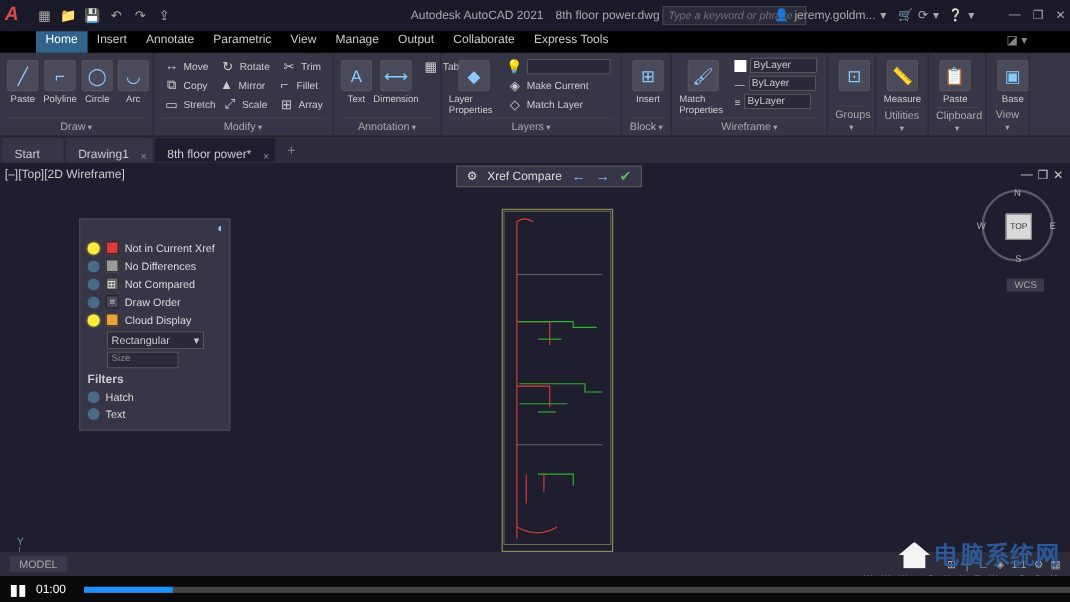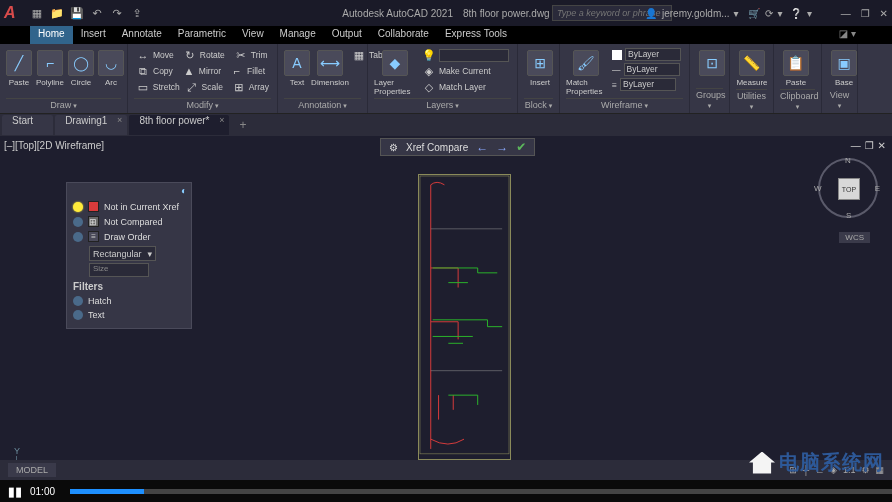--- a/index.html
+++ b/index.html
@@ -20,21 +20,21 @@
 .ribbon-panel{border-right:1px solid #2a2a38;padding:2px 6px;display:flex;flex-direction:column;justify-content:space-between}
 .ribbon-panel-title{font-size:9px;color:#aaa;text-align:center;padding:1px 0;border-top:1px solid #444;margin-top:2px}
 .ribbon-panel-title::after{content:" ▾";font-size:7px}
 .ribbon-tools{display:flex;gap:4px;align-items:flex-start;flex:1}
 .rtool-lg{width:32px;display:flex;flex-direction:column;align-items:center;gap:2px;font-size:8px;color:#ccc;padding-top:4px}
 .rtool-lg .ico{width:26px;height:26px;background:#4a4a5a;border:1px solid #555;border-radius:2px;display:flex;align-items:center;justify-content:center;font-size:14px;color:#8cf}
 .rtool-sm-col{display:flex;flex-direction:column;gap:2px;padding-top:2px}
 .rtool-sm{display:flex;align-items:center;gap:3px;font-size:8.5px;color:#ccc;padding:0 2px}
 .rtool-sm .ico{width:14px;height:14px;display:inline-flex;align-items:center;justify-content:center;font-size:11px}
 .doctabs{height:22px;background:#2c2c3a;display:flex;align-items:center;padding:0 2px;gap:2px}
-.doctab{height:20px;padding:0 20px 0 10px;font-size:10px;color:#ccc;display:flex;align-items:flex-start;position:relative;background:#363646;border-radius:2px 2px 0 0}
+.doctab{height:20px;padding:0 20px 0 10px;font-size:10px;color:#ccc;display:flex;align-items:flex-end;position:relative;background:#363646;border-radius:2px 2px 0 0}
 .doctab.active{background:#1e1e2e}
 .doctab .x{position:absolute;right:5px;font-size:9px;color:#888}
 .doctab-add{color:#888;padding:0 8px;font-size:12px}
 .canvas-area{position:relative;height:370px;background:#1e1e2e}
 .view-label{position:absolute;top:4px;left:4px;font-size:10px;color:#ccc}
 .view-controls{position:absolute;top:4px;right:6px;display:flex;gap:4px;color:#ccc;font-size:10px}
 .xref-bar{position:absolute;top:2px;left:380px;height:18px;background:#363646;border:1px solid #555;display:flex;align-items:center;gap:8px;padding:0 8px;font-size:10px;color:#ddd}
 .xref-bar .nav{color:#8caaff;font-size:12px}
 .xref-bar .check{color:#5cb85c;font-size:12px}
 .compass{position:absolute;top:22px;right:14px;width:60px;height:60px}
@@ -43,21 +43,21 @@
 .compass-label{position:absolute;font-size:8px;color:#aaa}
 .wcs-badge{position:absolute;top:96px;right:22px;font-size:8px;color:#aaa;background:#3a3a4a;padding:1px 6px}
 .panel{position:absolute;top:46px;left:66px;width:126px;background:#363646;border:1px solid #4a4a5a;font-size:10px;color:#ddd;padding-bottom:6px}
 .panel-hdr{height:16px;display:flex;justify-content:flex-end;padding:2px 4px}
 .panel-section{font-weight:bold;padding:4px 6px 2px;font-size:10px;color:#ccc}
 .panel-row{display:flex;align-items:center;gap:5px;padding:2px 6px;font-size:9px}
 .bulb{width:10px;height:10px;border-radius:50%}
 .bulb.on{background:#ffeb3b;box-shadow:0 0 2px #ffeb3b}
 .bulb.off{background:#4a6a8a}
 .swatch{width:11px;height:11px;border:1px solid #222}
-.panel-select{width:67px;height:15px;background:#2a2a38;border:1px solid #555;color:#ccc;font-size:9px;margin:2px 0 2px 22px;padding:0 3px;display:flex;justify-content:space-between;align-items:center}
+.panel-select{width:81px;height:15px;background:#2a2a38;border:1px solid #555;color:#ccc;font-size:9px;margin:2px 0 2px 22px;padding:0 3px;display:flex;justify-content:space-between;align-items:center}
 .panel-input{width:60px;height:14px;background:#2a2a38;border:1px solid #555;color:#888;font-size:8px;margin-left:22px;padding:0 3px}
 .drawing{position:absolute;top:38px;left:418px;width:93px;height:286px;border:1px solid #8a8a5a}
 .ucs{position:absolute;bottom:30px;left:14px;font-size:9px;color:#6a8a9a}
 .statusbar{position:absolute;bottom:22px;left:0;right:0;height:20px;background:#2c2c3a;display:flex;align-items:center;padding:0 8px;gap:8px;font-size:9px;color:#aaa}
 .statusbar .right{margin-left:auto;display:flex;gap:6px;align-items:center}
 .playbar{position:absolute;bottom:0;left:0;right:0;height:22px;background:#0a0a0a;display:flex;align-items:center}
 .play-btn{width:30px;color:#fff;font-size:13px;text-align:center}
 .play-time{color:#fff;font-size:10px;width:40px}
 .progress{flex:1;height:5px;background:#444;position:relative}
 .progress-fill{height:100%;background:#1e90ff}
@@ -311,27 +311,37 @@
     <div class="panel-hdr">
         <span style="color:#8cf">◐</span>
       </div>
     <div class="panel-row">
         <span class="bulb on"></span>
         <span class="swatch" style="background:#d83b3b"></span>
         <span>Not in Current Xref</span>
       </div>
     <div class="panel-row">
         <span class="bulb off"></span>
+        <span class="swatch" style="background:#9a9a9a"></span>
+        <span>No Differences</span>
+      </div>
+    <div class="panel-row">
+        <span class="bulb off"></span>
         <span class="swatch" style="background:#6a6a6a">⊞</span>
         <span>Not Compared</span>
       </div>
     <div class="panel-row">
         <span class="bulb off"></span>
         <span class="swatch" style="background:#4a4a5a;color:#ccc;font-size:8px;text-align:center">≡</span>
         <span>Draw Order</span>
+      </div>
+    <div class="panel-row">
+        <span class="bulb on"></span>
+        <span class="swatch" style="background:#e8a33b"></span>
+        <span>Cloud Display</span>
       </div>
     <div class="panel-select">
         <span>Rectangular</span>
         <span>▾</span>
       </div>
     <div class="panel-input">Size</div>
     <div class="panel-section">Filters</div>
     <div class="panel-row">
         <span class="bulb off"></span>
         <span>Hatch</span>

